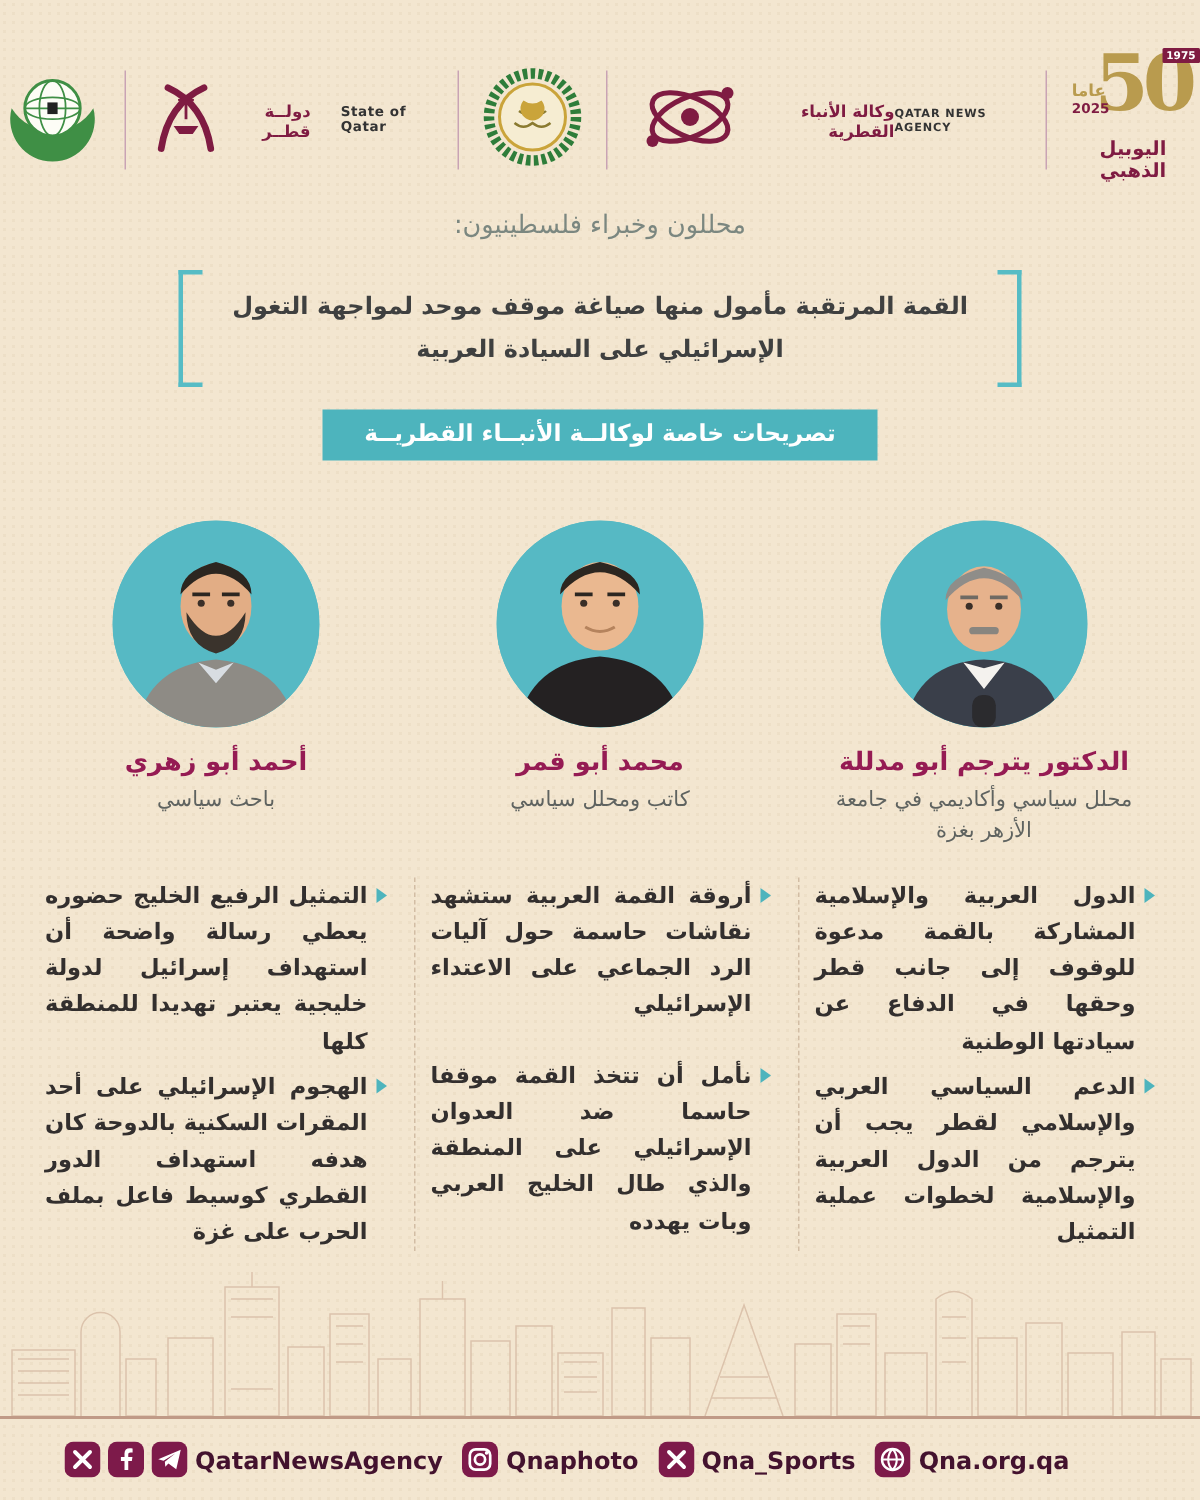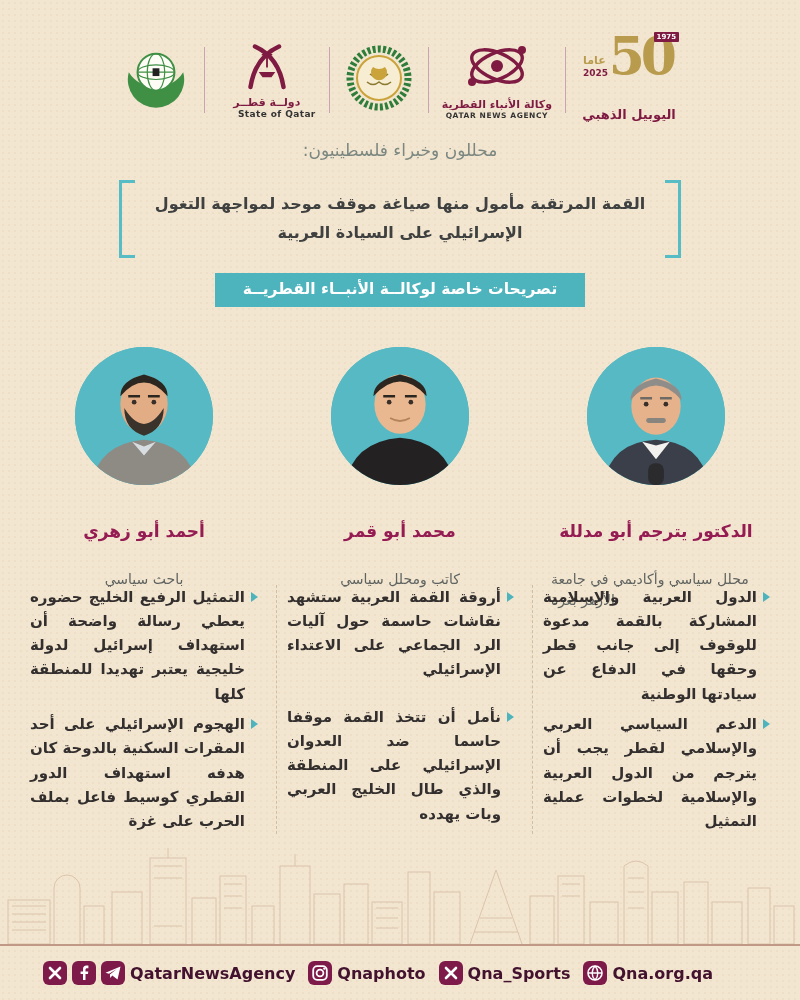--- a/index.html
+++ b/index.html
@@ -6,21 +6,21 @@
   body{font-family:"DejaVu Sans","Liberation Sans",sans-serif;}
   .page{
     position:relative;width:800px;height:1000px;overflow:hidden;
     background:#f3e6d0;
     background-image:radial-gradient(rgba(190,160,120,.10) 1px, transparent 1px);
     background-size:6px 6px;
   }
   
   .logo-row{display:flex;align-items:center;justify-content:center;gap:13px;padding-top:34px;height:92px;}
   .logo-sep{width:1px;height:66px;background:#c9a3b4;}
-  .logo{display:flex;flex-direction:column;align-items:center;justify-content:center;}
+  .logo{display:flex;flex-direction:row;align-items:center;justify-content:center;}
   .logo-cap-ar{color:#7f1b42;font-weight:bold;font-size:11px;margin-top:2px;direction:rtl;}
   .logo-cap-en{color:#333;font-size:9px;font-weight:bold;letter-spacing:.4px;margin-left:20px;}
   .qna-cap-en{color:#333;font-size:7.5px;font-weight:bold;letter-spacing:.6px;}
   .jubilee{position:relative;width:100px;height:84px;}
   .jub-50{position:absolute;right:6px;top:-8px;font-size:52px;font-weight:bold;color:#b99b4e;letter-spacing:-4px;line-height:1;font-family:"DejaVu Serif","Liberation Serif",serif;margin-left:45px;}
   .jub-chip{position:absolute;right:0;top:-6px;background:#7f1b42;color:#fff;font-size:7px;font-weight:bold;padding:1px 3px;border-radius:1px;}
   .jub-word{position:absolute;left:4px;top:16px;color:#b99b4e;font-size:11px;font-weight:bold;direction:rtl;}
   .jub-2025{position:absolute;left:4px;top:30px;color:#7f1b42;font-size:9px;font-weight:bold;}
   .jub-cap{position:absolute;bottom:0;width:100%;text-align:center;color:#7f1b42;font-weight:bold;font-size:13px;direction:rtl;}
   
@@ -30,24 +30,24 @@
   .quote-box{position:relative;width:510px;margin:18px auto 0;padding:12px 26px;}
   .bracket{position:absolute;top:2px;bottom:2px;width:13px;border:3px solid #56bcc5;}
   .bracket-left{left:0;border-right:none;}
   .bracket-right{right:0;border-left:none;}
   .quote-box-text{text-align:center;color:#3f4040;font-weight:bold;font-size:16px;line-height:1.8;direction:rtl;}
   
   .banner-wrap{text-align:center;margin-top:13px;}
   .banner{display:inline-block;background:#4db4bd;color:#fff;font-weight:bold;font-size:15.5px;padding:7px 28px 9px;direction:rtl;}
   
   .speakers{display:flex;direction:rtl;justify-content:center;gap:8px;margin-top:40px;}
-  .speaker-col{width:248px;display:flex;flex-direction:column;align-items:center;height:212px;gap:23px;}
+  .speaker-col{width:248px;display:flex;flex-direction:column;align-items:center;height:212px;}
   .photo{width:138px;height:138px;border-radius:50%;overflow:hidden;background:#56b9c4;flex:none;}
   .speaker-name{margin-top:13px;color:#951b53;font-weight:bold;font-size:17px;direction:rtl;text-align:center;}
-  .speaker-title{margin-top:5px;color:#5f6360;font-size:14px;line-height:1.5;direction:rtl;text-align:left;max-width:210px;}
+  .speaker-title{margin-top:5px;color:#5f6360;font-size:14px;line-height:1.5;direction:rtl;text-align:center;max-width:210px;}
   
   .quotes{display:flex;direction:rtl;justify-content:center;gap:8px;margin-top:26px;}
   .quote-col{width:248px;padding:0 10px;box-sizing:border-box;}
   .quote-col.sep{border-left:1px dashed rgba(170,140,110,.45);}
   .quote-block{position:relative;padding-right:13px;min-height:114px;direction:rtl;}
   .quote-block + .quote-block{margin-top:6px;}
   .tri{position:absolute;right:0;top:7px;width:0;height:0;border-top:5px solid transparent;border-bottom:5px solid transparent;border-left:7px solid #4db4bd;}
   .quote-text{color:#332f2e;font-weight:bold;font-size:15px;line-height:1.62;text-align:justify;}
   
   .skyline{position:absolute;left:0;bottom:56px;width:800px;height:96px;}

